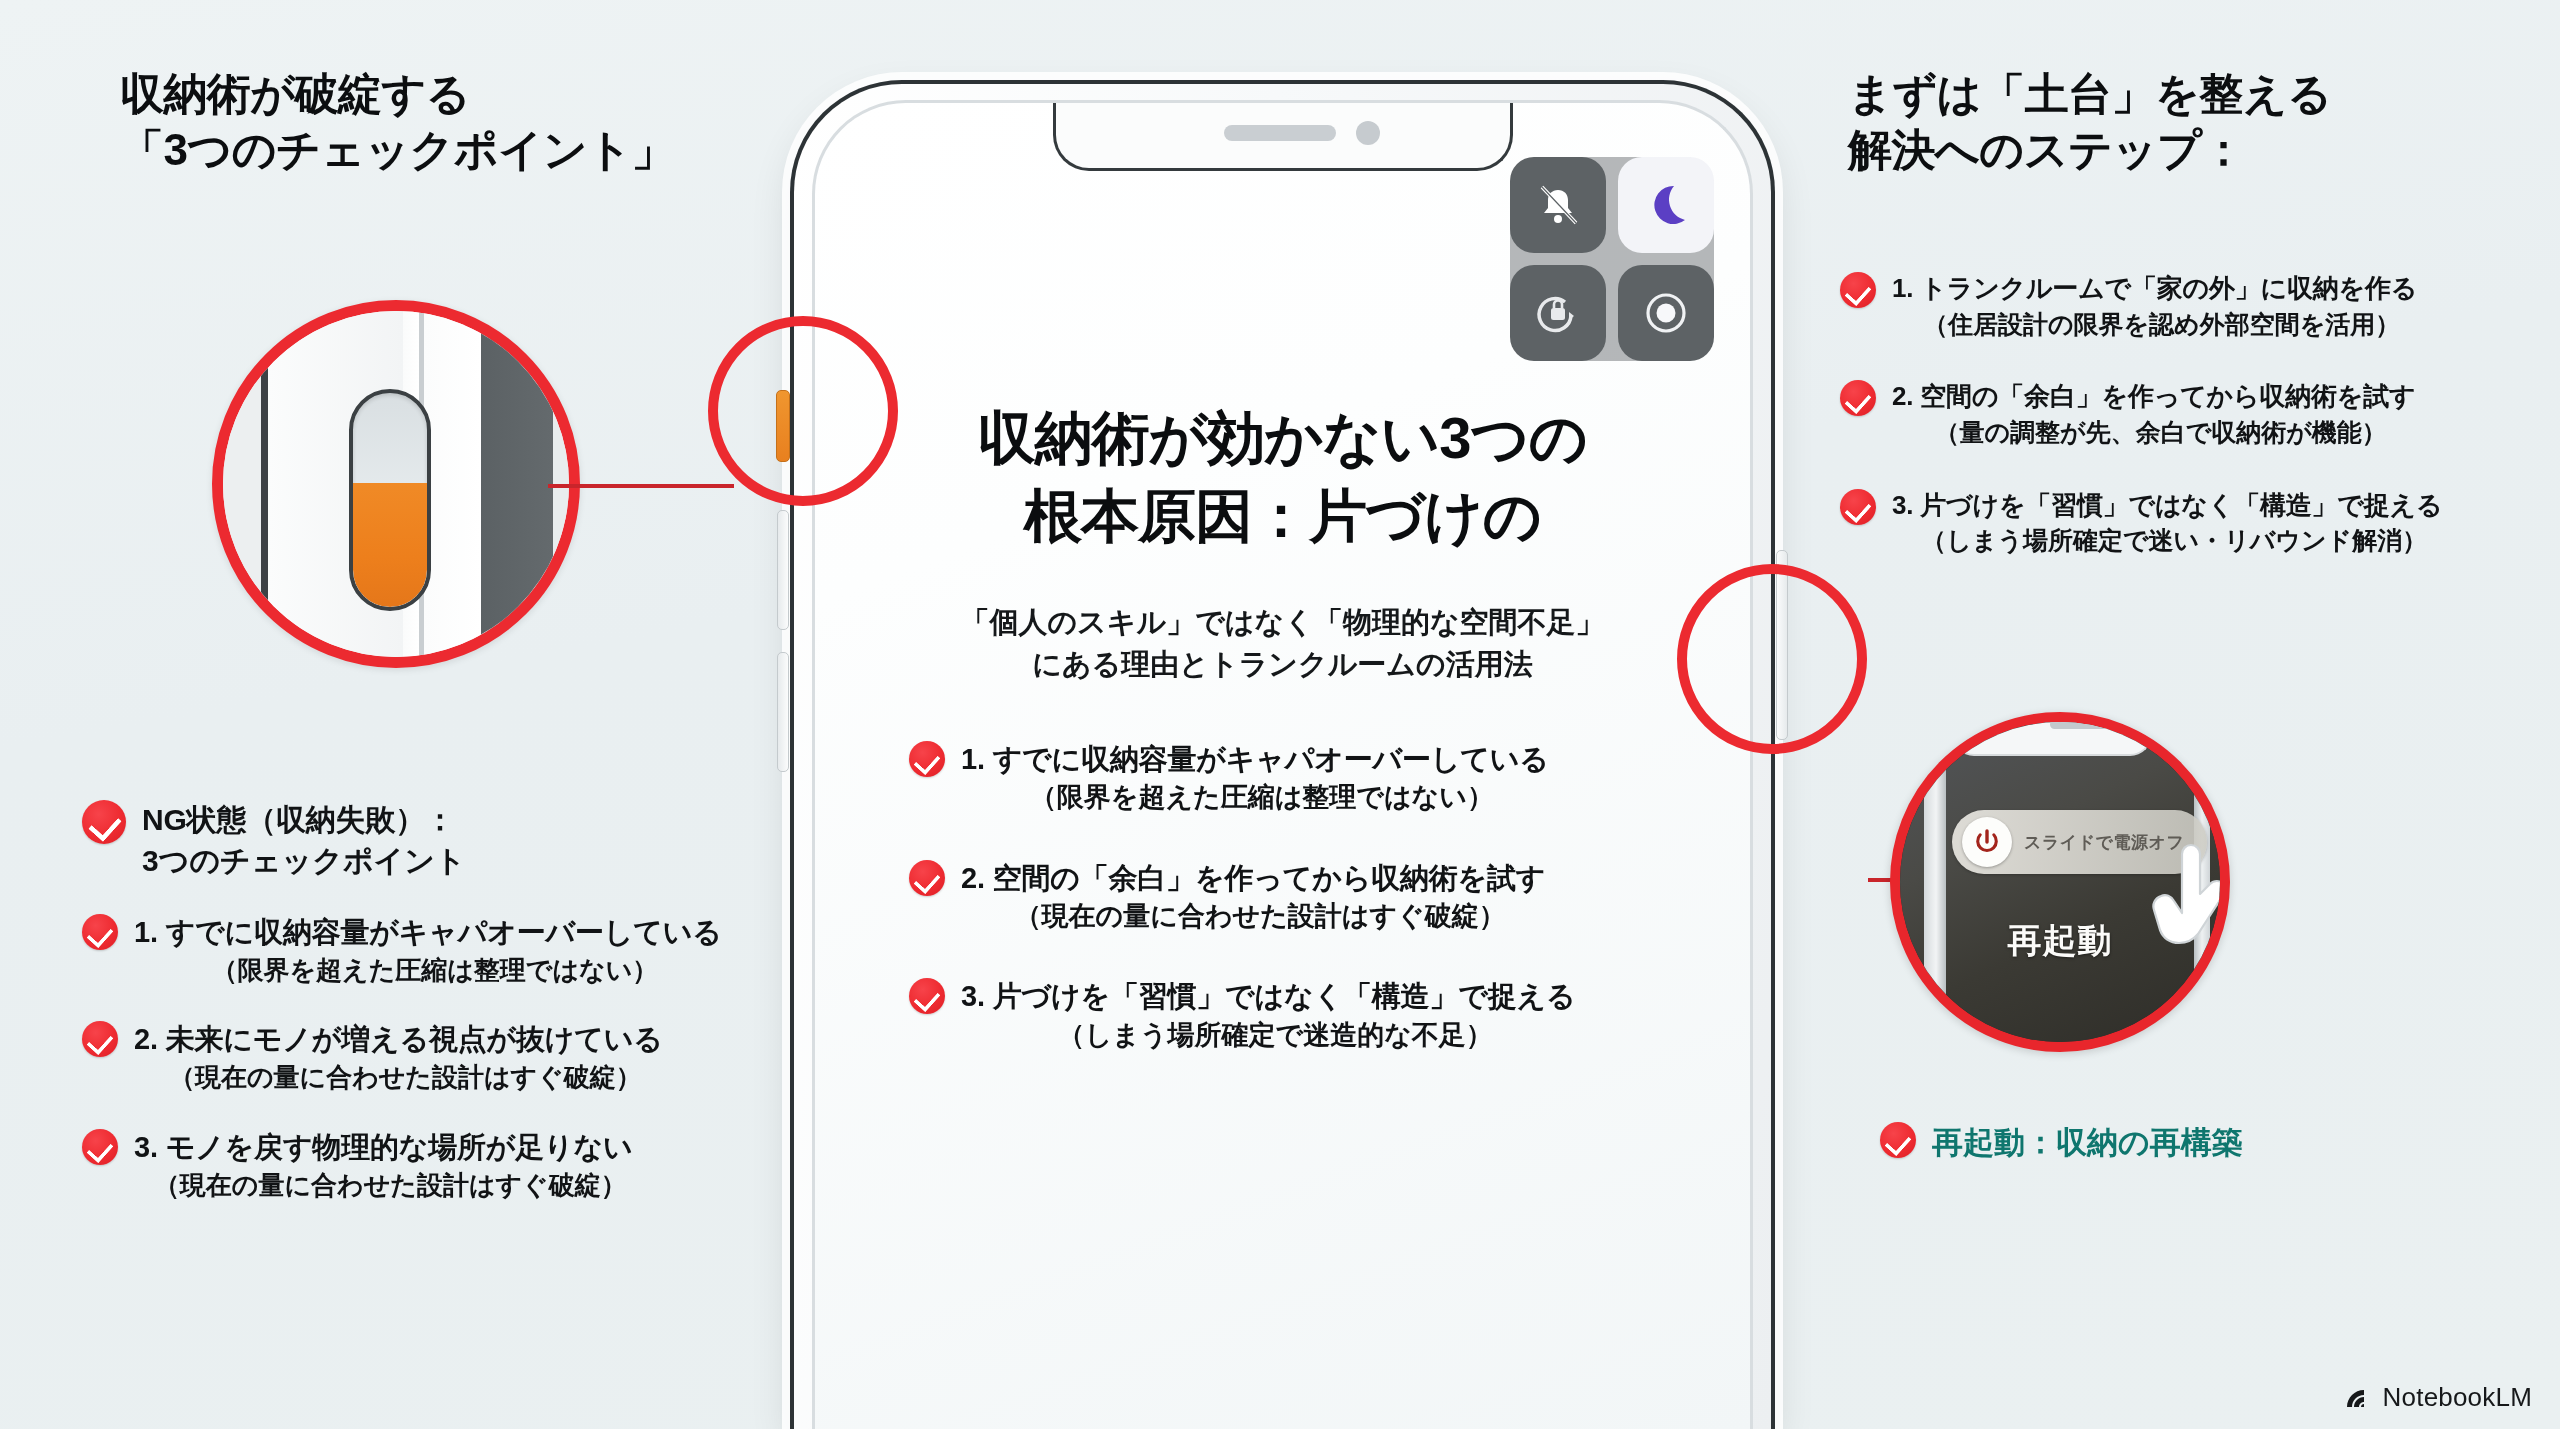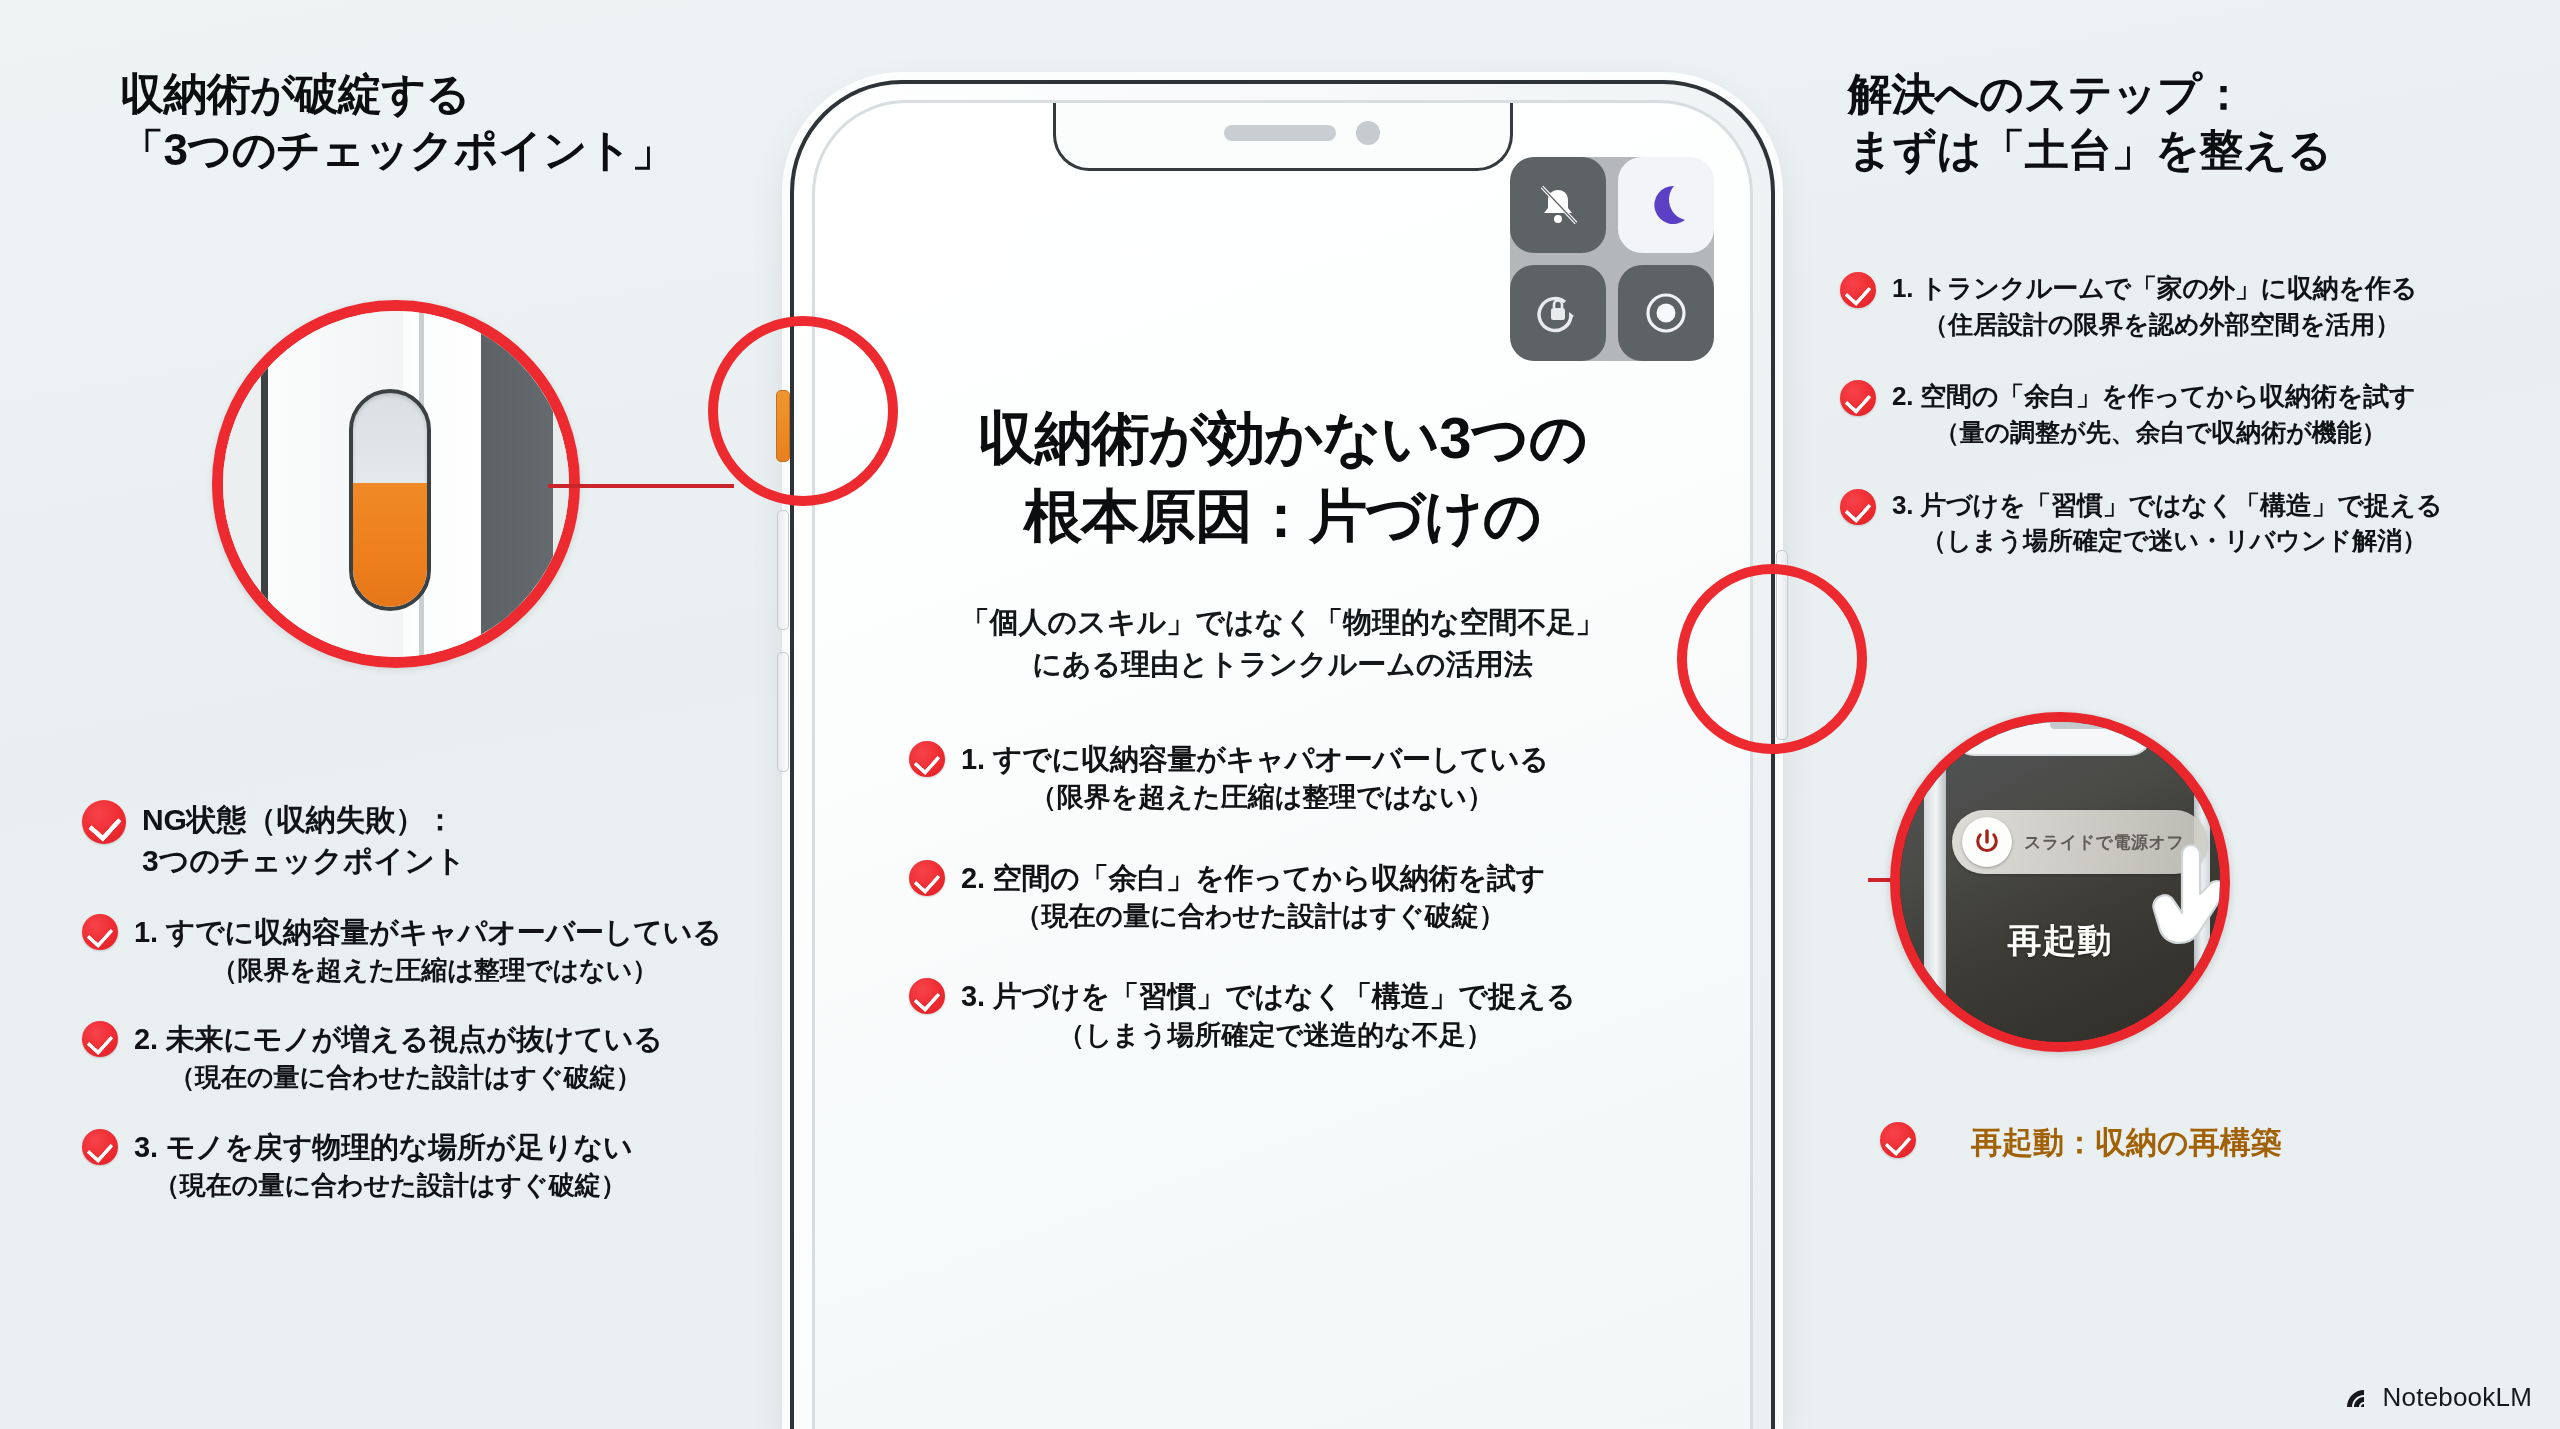--- a/index.html
+++ b/index.html
@@ -158,21 +158,21 @@
     text-align: center; color: #fbfbf9;
     font-size: 34px; font-weight: 800; letter-spacing: 1px;
     text-shadow: 0 1px 3px rgba(0,0,0,.5);
   }
   #right-callout .hand {
     position: absolute; left: 252px; top: 118px;
     width: 80px; height: 110px;
   }
   #right-caption { position: absolute; left: 60px; top: 1122px; }
   #right-caption .rc-text {
-    font-size: 31px; font-weight: 800; color: #a16207; white-space: nowrap; margin-left: 39px;
+    font-size: 31px; font-weight: 800; color: #0f766e; white-space: nowrap;
   }
 
   
   #phone {
     position: absolute; left: 790px; top: 80px;
     width: 985px; height: 1349px;
   }
   .phone-outer {
     position: absolute; inset: 0;
     border-radius: 112px 112px 0 0;
@@ -424,22 +424,22 @@
 
   <div class="edge-circle" id="circle-mute"></div>
   <div class="edge-circle" id="circle-power"></div>
 </div>
 
 <div class="connector" id="conn-right"></div>
 
 <div id="right-col">
 
   <div id="right-heading" class="side-heading">
+    <div>まずは「土台」を整える</div>
     <div>解決へのステップ：</div>
-    <div>まずは「土台」を整える</div>
   </div>
 
   <div id="right-bullets">
     <div class="bullet">
       <div class="check sm"></div>
       <div class="btext">
         <div class="line1">1. トランクルームで「家の外」に収納を作る</div>
         <div class="line2">（住居設計の限界を認め外部空間を活用）</div>
       </div>
     </div>

